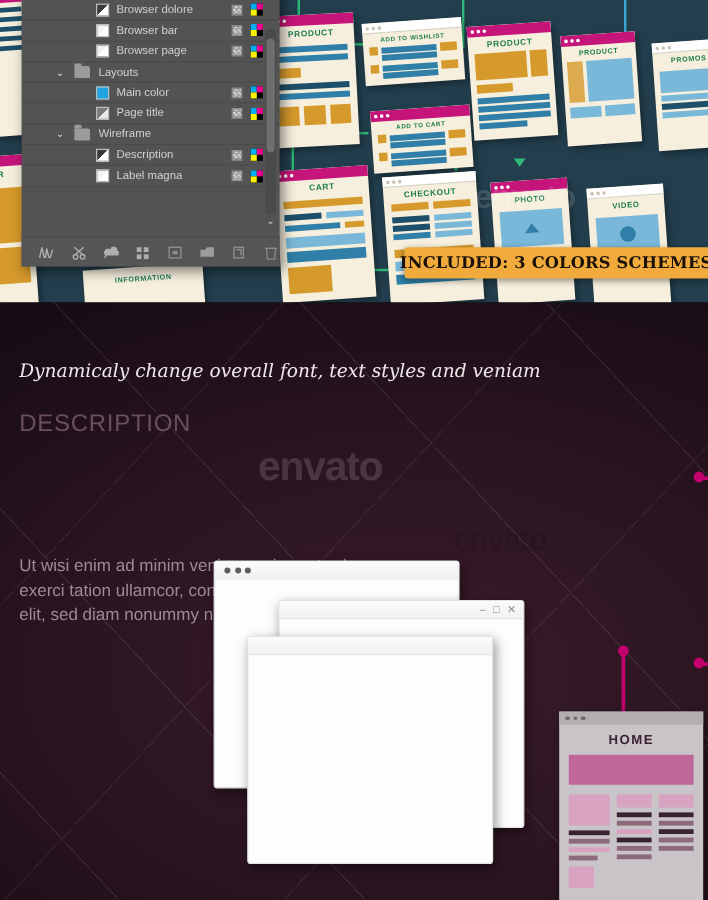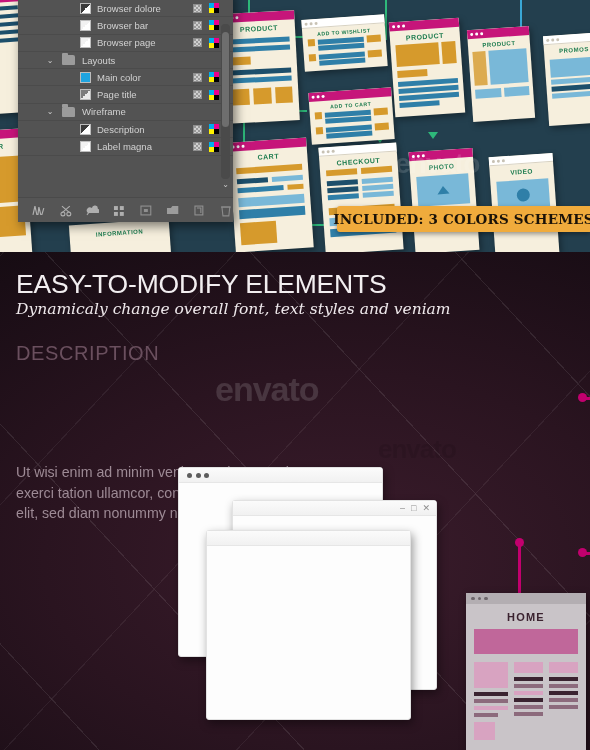--- a/index.html
+++ b/index.html
@@ -574,21 +574,20 @@
     </div>
 
     <div class="banner">
       <span>INCLUDED: 3 COLORS SCHEMES</span>
     </div>
   </div>
 
   <div class="bottom-section">
     <div class="sheen"></div>
 
-    <div class="headline">EASY-TO-MODIFY ELEMENTS</div>
     <div class="subline">Dynamicaly change overall font, text styles and veniam</div>
 
     <div class="desc-title">DESCRIPTION</div>
     <div class="desc-p2">Ut wisi enim ad minim veniam, quis nostrud exerci tation ullamcor, consectetuer adipiscing elit, sed diam nonummy nibh euismod.</div>
 
     <div class="mline" style="left:586px;top:145px;width:60px;height:3px;"></div>
     <div class="mdot" style="left:578px;top:141px;"></div>
     <div class="mline" style="left:586px;top:300px;width:60px;height:3px;"></div>
     <div class="mdot" style="left:578px;top:296px;"></div>
     <div class="mline" style="left:518px;top:290px;width:3px;height:60px;"></div>

